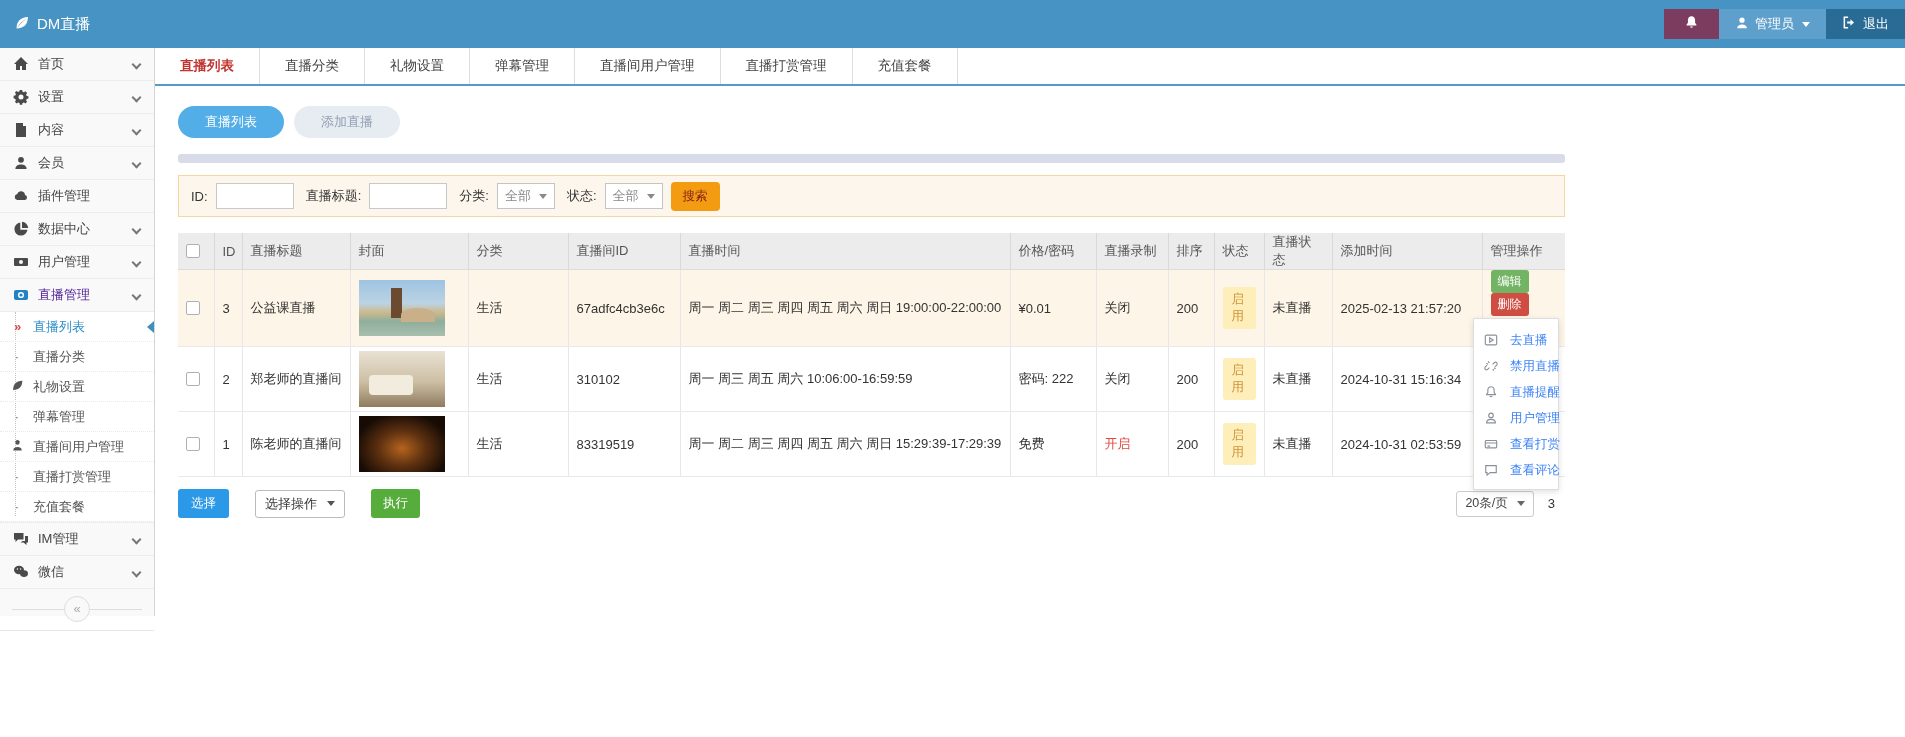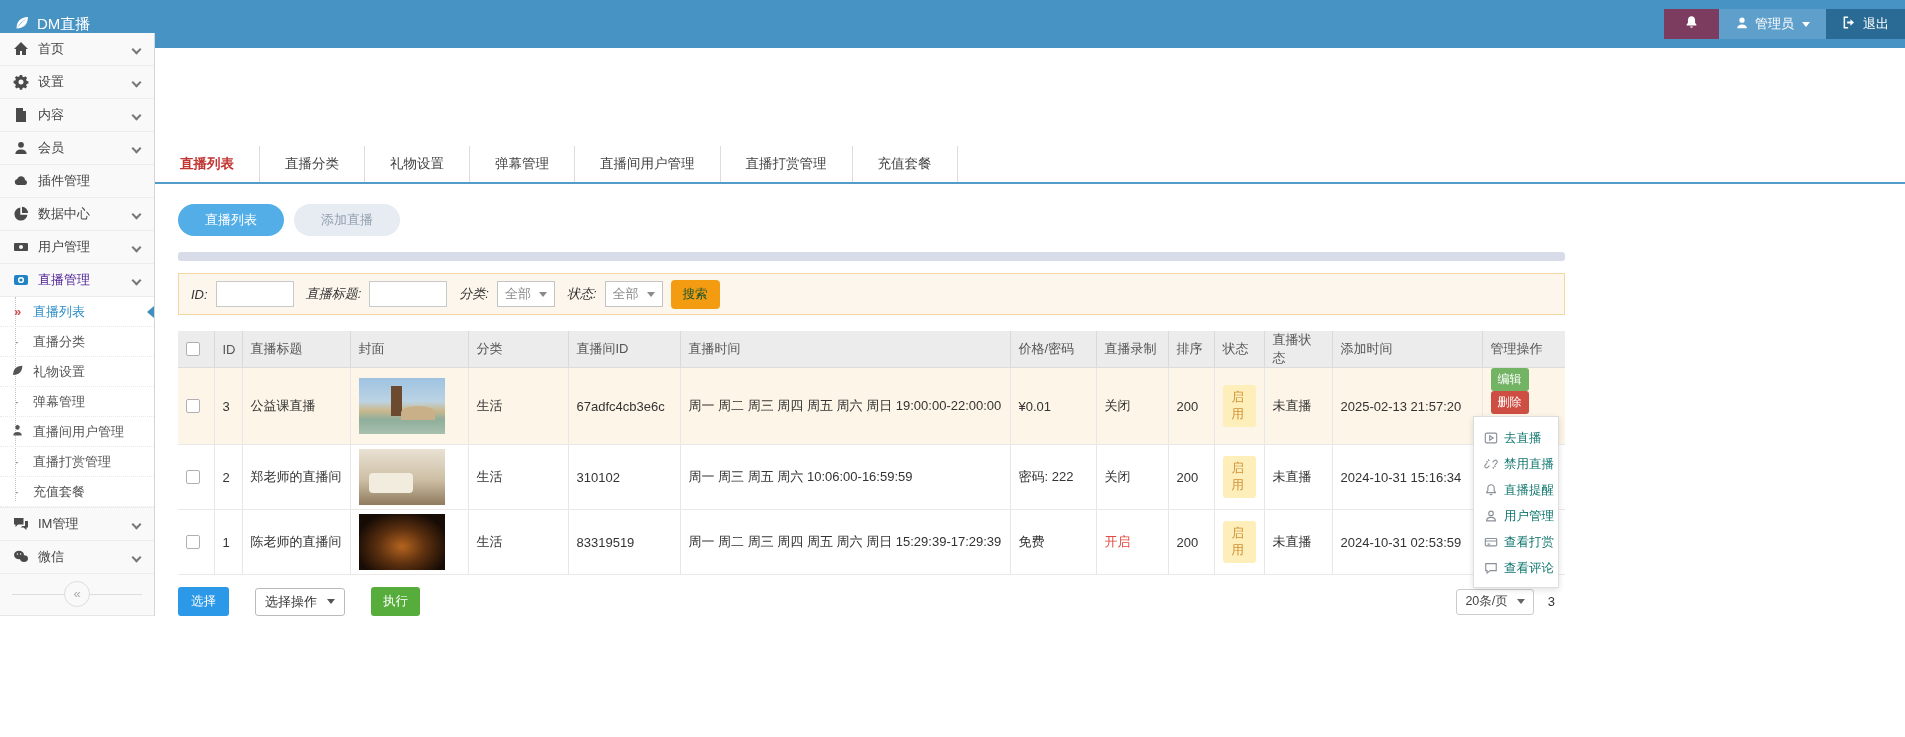--- a/index.html
+++ b/index.html
@@ -10,21 +10,21 @@
   .topbar { height:48px; background:#4793c4; display:flex; align-items:center; justify-content:space-between; }
   .brand { display:flex; align-items:center; gap:7px; color:#fff; font-size:15px; padding-left:14px; width:155px; }
   .topbar-right { display:flex; height:30px; }
   .tb-item { display:flex; align-items:center; gap:6px; color:#fff; padding:0 16px; cursor:pointer; font-size:13px; }
   .tb-bell { background:#7c3c5f; padding:0 20px; }
   .tb-user { background:#5e9fcb; }
   .tb-logout { background:#2a6b96; }
   .caret-down { width:0; height:0; border-left:4px solid transparent; border-right:4px solid transparent; border-top:5px solid #fff; margin-left:2px; }
 
   
-  .layout { display:flex; height:568px;align-items:flex-end; }
+  .layout { display:flex; height:568px; }
 
   
   .sidebar { width:155px; background:#f9f9f9; border-right:1px solid #d6d6d6; flex-shrink:0; }
   .side-item { height:33px; display:flex; align-items:center; padding:0 10px 0 12px; border-bottom:1px solid #ededed; cursor:pointer; color:#444; }
   .side-item .ic { width:17px; height:17px; margin-right:9px; flex-shrink:0; display:flex; align-items:center; justify-content:center; }
   .side-item .ic svg { width:16px; height:16px; fill:#4a4a4a; }
   .side-item .lbl { flex:1; font-size:13px; }
   .chev { width:7px; height:7px; border-right:2px solid #777; border-bottom:2px solid #777; transform:rotate(45deg); margin-right:4px; }
   .side-item.active-parent .lbl { color:#4c1d95; }
   .side-item.active-parent .ic svg { fill:#1f83c5; }
@@ -53,25 +53,25 @@
   .cwrap { width:1387px; }
 
   .pills { display:flex; gap:10px; }
   .pill { border-radius:17px; padding:7px 27px; font-size:13px; cursor:pointer; }
   .pill.active { background:#53aee8; color:#fff; }
   .pill.disabled { background:#e7ebf2; color:#93a1b1; }
 
   .divider-bar { height:9px; background:#d8dce8; border-radius:3px; margin-top:16px; width:1387px; }
 
   .filterbar { margin-top:12px; width:1387px; height:42px; background:#fdf6ec; border:1px solid #f3d6a2; display:flex; align-items:center; padding-left:12px; gap:8px; }
-  .filterbar label { color:#333;font-style:italic; }
+  .filterbar label { color:#333; }
   .txt-input { width:78px; height:26px; border:1px solid #c9c9c9; background:#fff; padding:0 5px; font-size:13px; outline:none; }
   .mini-select { height:26px; border:1px solid #c4c4c4; background:#fff; color:#8a8a8a; display:flex; align-items:center; gap:6px; padding:0 7px; cursor:pointer; }
   .mini-select .caret-down { border-top-color:#8a8a8a; }
-  .btn-search { background:#f39c12; color:#14532d; border:none; border-radius:4px; padding:6px 12px; font-size:12.5px; cursor:pointer; }
+  .btn-search { background:#f39c12; color:#7f1d1d; border:none; border-radius:4px; padding:6px 12px; font-size:12.5px; cursor:pointer; }
 
   
   table { border-collapse:collapse; width:1387px; margin-top:16px; table-layout:fixed; }
   th { background:#ececec; height:36px; font-weight:normal; color:#555; text-align:left; padding:0 8px; border-right:1px solid #d9d9d9; border-bottom:1px solid #dcdcdc; font-size:13px; }
   td { height:65px; padding:0 8px; border-right:1px solid #e7e7e7; border-bottom:1px solid #e9e9e9; font-size:13px; color:#333; }
   th:last-child, td:last-child { border-right:none; }
   tr.hl td { background:#fdf5e7; }
   .checkbox { width:14px; height:14px; border:1px solid #b0b0b0; border-radius:2px; background:#fff; cursor:pointer; }
   .cover { width:86px; height:56px; display:block; position:relative; overflow:hidden; }
   .cover-1 { background:linear-gradient(180deg,#9ec3e2 0%,#bcd3e3 42%,#cbb98d 58%,#8fae9b 74%,#a8bfae 100%); }
@@ -82,21 +82,21 @@
   .cover-3 { background:radial-gradient(ellipse at 50% 58%, #b4641e 0%, #5e3110 38%, #160b05 78%); }
   .badge-on { display:inline-block; background:#fdeeba; color:#cf9236; padding:4px 9px; border-radius:3px; font-size:12.5px; }
   .rec-on { color:#e04a3f; }
   .btn-sm { display:inline-block; color:#fff; font-size:12px; padding:3px 7px; border-radius:3px; cursor:pointer;font-family:Liberation Serif, serif; }
   .btn-edit { background:#72b364; margin-right:5px; }
   .btn-del { background:#ce4e44; }
   .btn-more { background:#1879b8; padding:4px 8px; margin-top:5px; }
 
   
   .dropdown { position:absolute; left:1318px; top:232px; width:86px; background:#fff; border:1px solid #ddd; box-shadow:0 2px 6px rgba(0,0,0,.12); padding:8px 0 6px 10px; z-index:5; }
-  .dd-item { display:flex; align-items:center; gap:6px; height:26px; cursor:pointer; color:#0f766e; font-size:12.5px; white-space:nowrap; }
+  .dd-item { display:flex; align-items:center; gap:12px; height:26px; cursor:pointer; color:#3b82f6; font-size:12.5px; white-space:nowrap; }
   .dd-item svg { width:14px; height:14px; stroke:#8a9099; fill:none; stroke-width:1.3; flex-shrink:0; }
 
   
   .foot { width:1387px; margin-top:12px; display:flex; align-items:center; justify-content:space-between; }
   .foot-left { display:flex; align-items:center; gap:26px; }
   .btn-select { background:#2b98e8; color:#fff; border:none; border-radius:3px; padding:6px 13px; font-size:12.5px; cursor:pointer; }
   .btn-exec { background:#57ad3c; color:#fff; border:none; border-radius:3px; padding:6px 12px; font-size:12.5px; cursor:pointer; }
   .op-select { height:28px; border:1px solid #bbb; border-radius:3px; background:#fff; color:#333; display:flex; align-items:center; gap:8px; padding:0 9px; cursor:pointer; }
   .op-select .caret-down { border-top-color:#555; }
   .foot-right { display:flex; align-items:center; gap:14px; margin-right:10px; }

